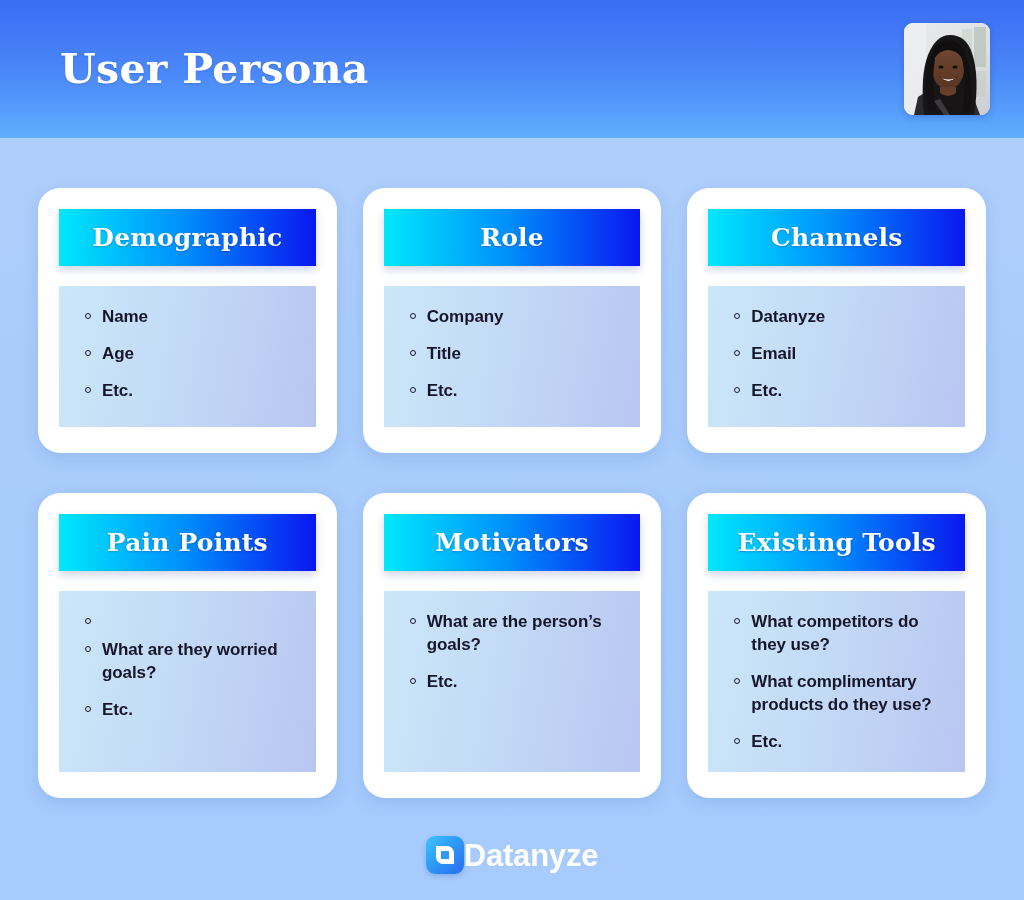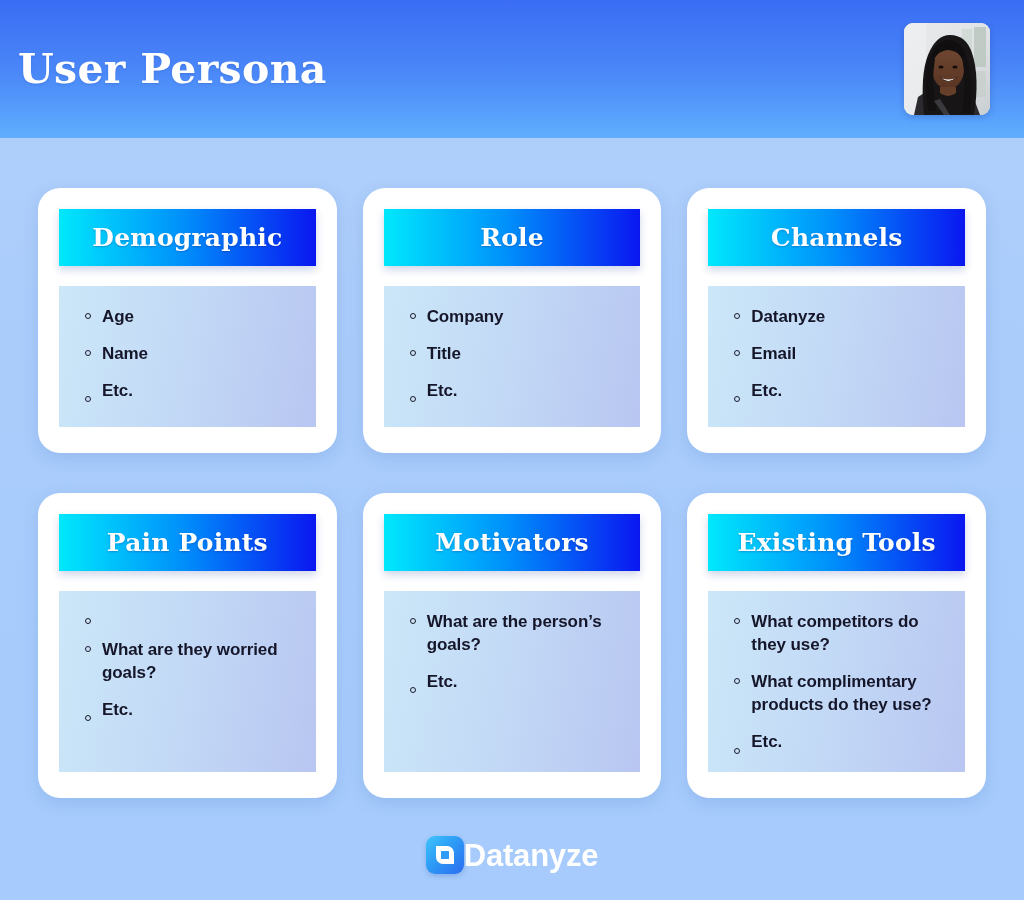--- a/index.html
+++ b/index.html
@@ -24,21 +24,21 @@
   }
 
   
   .header {
     position: relative;
     height: 138px;
     background: linear-gradient(180deg, #3a6df4 0%, #4a87f8 52%, #5faefe 100%);
     display: flex;
     align-items: center;
     box-sizing: border-box;
-    padding: 0 34px 0 18px;
+    padding: 0 34px 0 60px;
     gap: 8px;
   }
   .header-title {
     font-family: "DejaVu Serif", serif;
     font-weight: bold;
     font-size: 41px;
     letter-spacing: 0.3px;
     color: #ffffff;
     margin: 0;
     line-height: 1;
@@ -112,21 +112,21 @@
   .bullet-list {
     list-style: none;
     margin: 0;
     padding: 0;
   }
   .bullet-item {
     display: flex;
     align-items: flex-start;
     margin-bottom: 14px;
   }
-  .bullet-item:last-child { margin-bottom: 0; align-items: flex-end; }
+  .bullet-item:last-child { margin-bottom: 0; }
   .bullet-dot {
     flex: 0 0 auto;
     width: 6px;
     height: 6px;
     border: 1.6px solid #1b1b2b;
     border-radius: 50%;
     margin: 8px 11px 0 10px;
     box-sizing: border-box;
   }
   .bullet-text {
@@ -221,25 +221,25 @@
   <div class="grid">
 
     <div class="card row1">
       <div class="card-header">
         <span class="card-title">Demographic</span>
       </div>
       <div class="card-body">
         <ul class="bullet-list">
           <li class="bullet-item">
             <span class="bullet-dot"></span>
+            <span class="bullet-text">Name</span>
+          </li>
+          <li class="bullet-item">
+            <span class="bullet-dot"></span>
             <span class="bullet-text">Age</span>
-          </li>
-          <li class="bullet-item">
-            <span class="bullet-dot"></span>
-            <span class="bullet-text">Name</span>
           </li>
           <li class="bullet-item">
             <span class="bullet-dot"></span>
             <span class="bullet-text">Etc.</span>
           </li>
         </ul>
       </div>
     </div>
 
     <div class="card row1">

